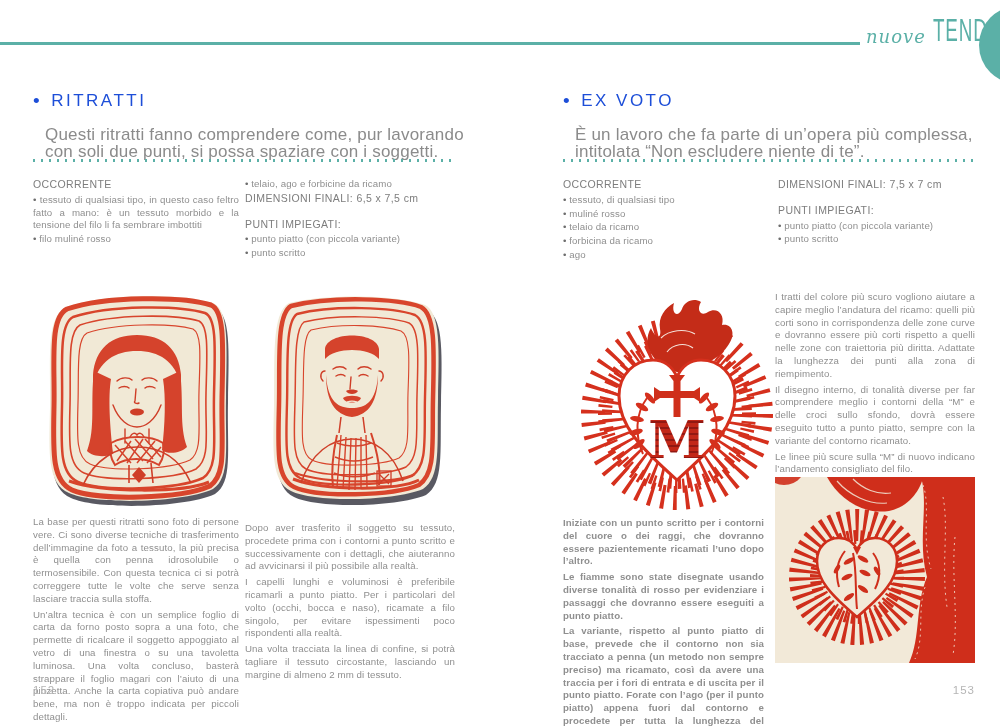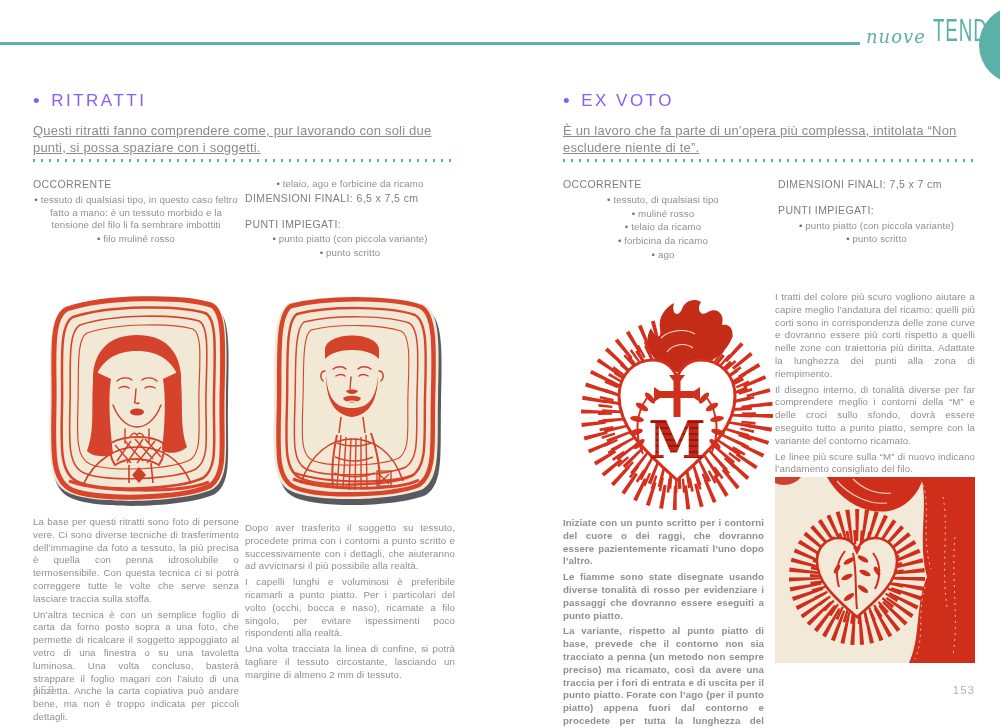--- a/index.html
+++ b/index.html
@@ -12,30 +12,30 @@
   
   .top-rule{position:absolute;left:0;top:42px;width:860px;height:3px;background:#5bb0a7;}
   .header-words{position:absolute;left:866px;top:22px;width:130px;display:flex;align-items:baseline;gap:7px;color:#5bb0a7;white-space:nowrap;}
   .hw-script{font-family:"DejaVu Serif",serif;font-style:italic;font-size:18px;letter-spacing:1px;}
   .hw-title{font-size:23px;font-weight:400;letter-spacing:1px;transform:scale(.82,1.35);transform-origin:left bottom;display:inline-block;}
   .corner-circle{position:absolute;left:979px;top:6px;width:78px;height:78px;border-radius:50%;background:#5bb0a7;}
   
   .page{position:absolute;top:75px;height:645px;}
   .page-left{left:33px;width:422px;}
   .page-right{left:563px;width:412px;}
-  .sec-title{position:absolute;left:0;top:0;color:#8b5cf6;font-size:17px;letter-spacing:2.5px;font-weight:400;}
+  .sec-title{position:absolute;left:0;top:0;color:#1d4ed8;font-size:17px;letter-spacing:2.5px;font-weight:400;}
   .sec-title::before{content:"\2022";font-size:19px;margin-right:9px;position:relative;top:1px;}
-  .intro{position:absolute;left:0;top:34px;width:100%;font-size:13px;line-height:17px;color:#8b8b8b;letter-spacing:.2px;text-decoration:underline;}
+  .intro{position:absolute;left:12px;top:34px;width:100%;font-size:17px;line-height:17px;color:#8b8b8b;letter-spacing:.2px;}
   .dotline{position:absolute;left:0;top:84px;width:100%;height:3px;
     background:repeating-linear-gradient(90deg,#5bb0a7 0 2.5px,transparent 2.5px 8px);}
   .kicker{font-size:10.5px;color:#7d7d7d;letter-spacing:.4px;margin:0 0 3px 0;font-weight:400;}
   .small{font-size:9.7px;line-height:12.8px;color:#8f8f8f;letter-spacing:.1px;}
   .just{text-align:justify;}
   ul.blist{list-style:none;margin:0;padding:0;}
-  ul.blist li{margin:0 0 1px 0;text-align:center;}
+  ul.blist li{margin:0 0 1px 0;}
   ul.blist li::before{content:"\2022  ";color:#6e6e6e;}
   .para{margin:0 0 3px 0;}
   .pagenum{position:absolute;top:609px;font-size:11.5px;color:#b5b5b5;letter-spacing:1px;text-align:right;}
   
   .l-col1{position:absolute;left:0;top:103px;width:206px;}
   .l-col2{position:absolute;left:212px;top:103px;width:210px;}
   .gap8{height:10px;}
   .img-woman{position:absolute;left:0;top:210px;width:208px;height:229px;}
   .img-man{position:absolute;left:216px;top:210px;width:206px;height:229px;}
   .l-body1{position:absolute;left:0;top:441px;width:206px;}

